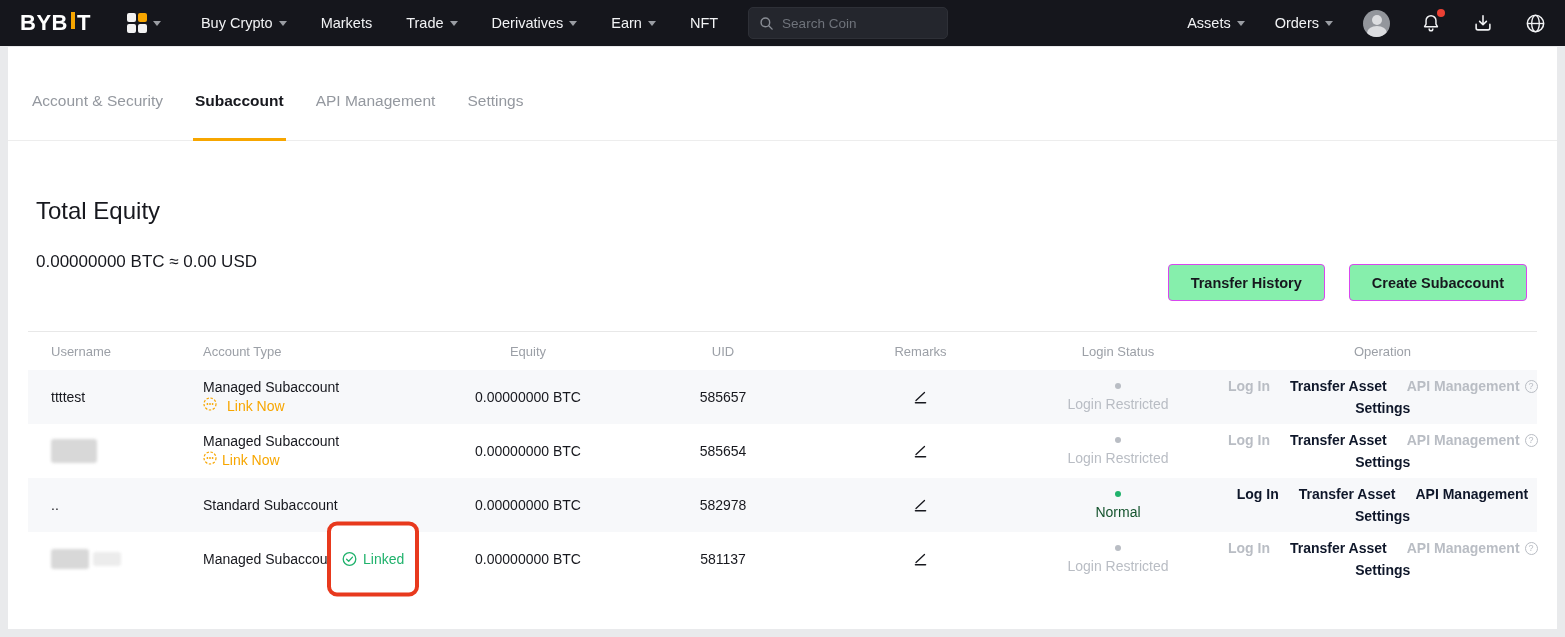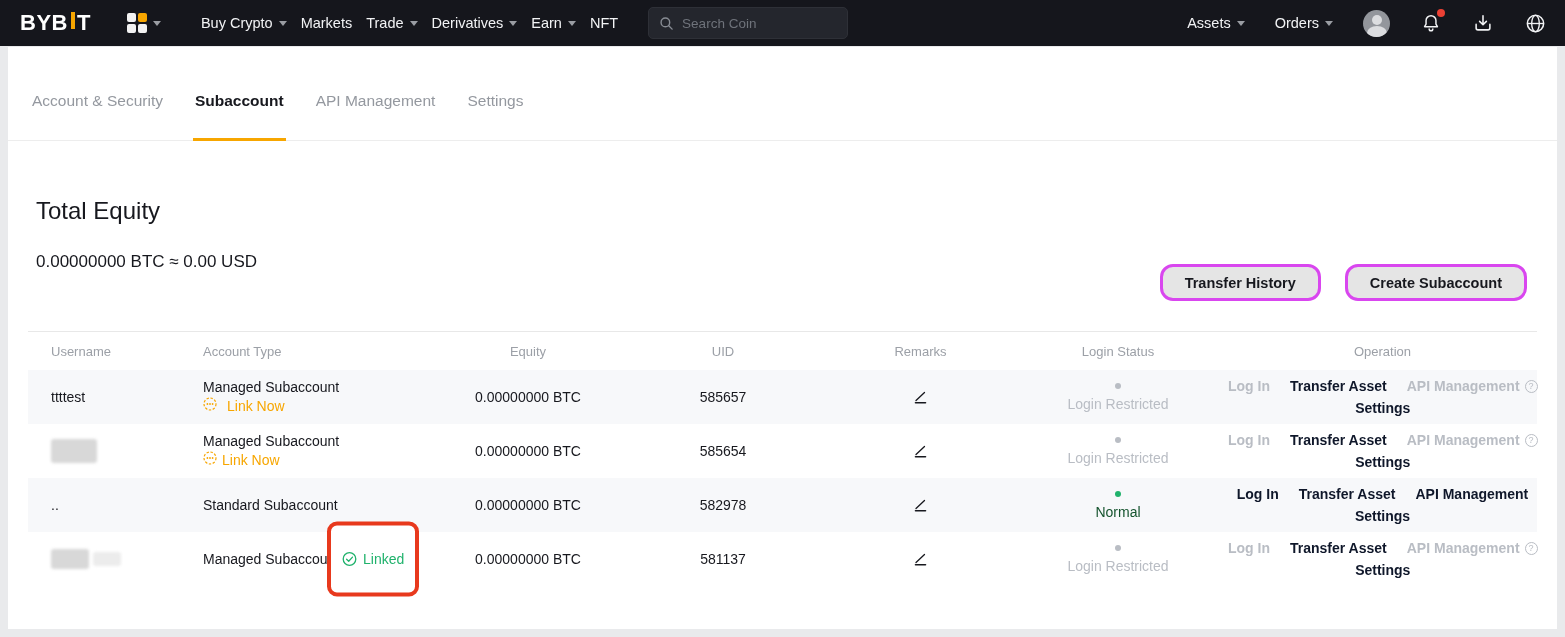--- a/index.html
+++ b/index.html
@@ -13,21 +13,21 @@
     color:#fff; letter-spacing:0.5px; }
   .logo .bar { display:inline-block; width:4px; height:17px; background:#f7a600;
     margin:0 2px 0 3px; transform:translateY(-3px); }
   .grid-icon { display:flex; align-items:center; margin-left:36px; cursor:pointer; }
   .grid-icon .squares { display:grid; grid-template-columns:9px 9px; grid-template-rows:9px 9px;
     gap:2px; }
   .grid-icon .sq { border-radius:2px; background:#f2f2f2; }
   .grid-icon .sq.orange { background:#f7a600; }
   .caret { display:inline-block; width:0; height:0; border-left:4px solid transparent;
     border-right:4px solid transparent; border-top:5px solid #9a9da3; margin-left:6px; }
-  .nav-menu { display:flex; align-items:center; gap:14px; margin-left:40px; }
+  .nav-menu { display:flex; align-items:center; gap:34px; margin-left:40px; }
   .nav-item { color:#f2f3f5; font-size:14.5px; font-weight:500; display:flex;
     align-items:center; cursor:pointer; white-space:nowrap; }
   .searchbox { margin-left:30px; width:200px; height:32px; background:#24262d;
     border:1px solid #2e3037; border-radius:5px; display:flex; align-items:center;
     padding:0 10px; }
   .searchbox input { background:transparent; border:none; outline:none; color:#d5d7da;
     font-size:13.5px; margin-left:8px; width:150px; font-family:"Liberation Sans",sans-serif; }
   .searchbox input::placeholder { color:#6f737b; }
   .nav-right { margin-left:auto; display:flex; align-items:center; gap:30px; }
   .avatar { width:27px; height:27px; border-radius:50%; background:#93969c; position:relative;
@@ -50,21 +50,21 @@
   .tab.active { color:#17181e; font-weight:600; }
   .tab.active::after { content:""; position:absolute; left:0; right:0; bottom:-1px;
     height:3px; background:#f7a600; }
 
   .equity-title { position:absolute; top:150px; left:28px; font-size:24px;
     font-weight:500; color:#17181e; }
   .equity-value { position:absolute; top:205px; left:28px; font-size:17px;
     color:#17181e; }
 
   .actions { position:absolute; top:217px; right:30px; display:flex; gap:24px; }
-  .btn { background:#e5e5e5; border:3px solid #d946ef; border-radius:13px; height:37px;
+  .btn { background:#86efac; border:1px solid #d946ef; border-radius:4px; height:37px;
     padding:0 22px; font-size:14.5px; font-weight:700; color:#17181e; cursor:pointer;
     font-family:"Liberation Sans",sans-serif; }
 
   
   .table { position:absolute; top:284px; left:20px; right:20px; border-top:1px solid #e8e8e8; }
   .trow { display:grid; grid-template-columns:175px 240px 170px 220px 175px 220px 1fr;
     align-items:center; }
   .thead { height:38px; color:#9ca0a7; font-size:13px; }
   .tbody-row { height:54px; font-size:14px; color:#17181e; }
   .tbody-row.stripe { background:#f7f8fa; }

